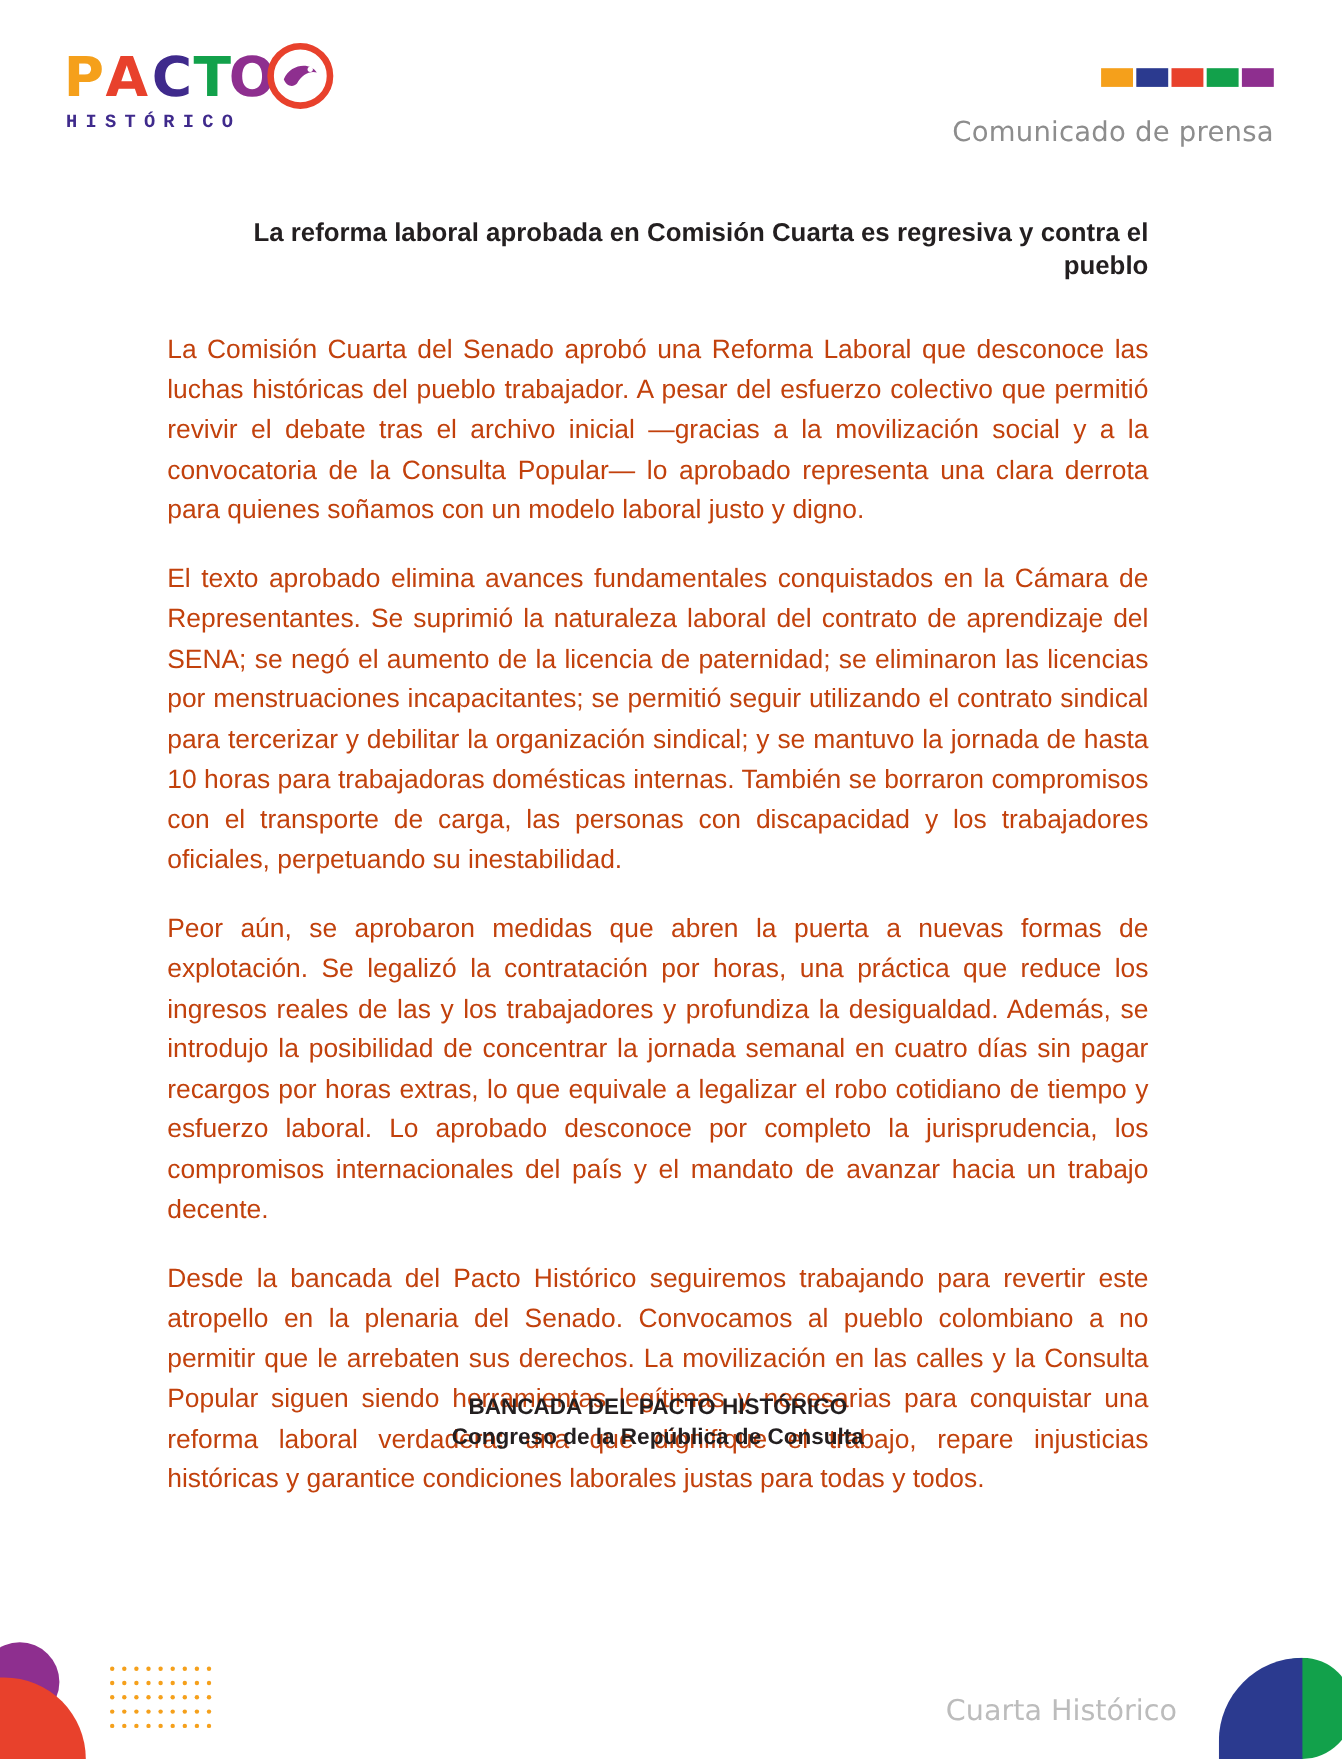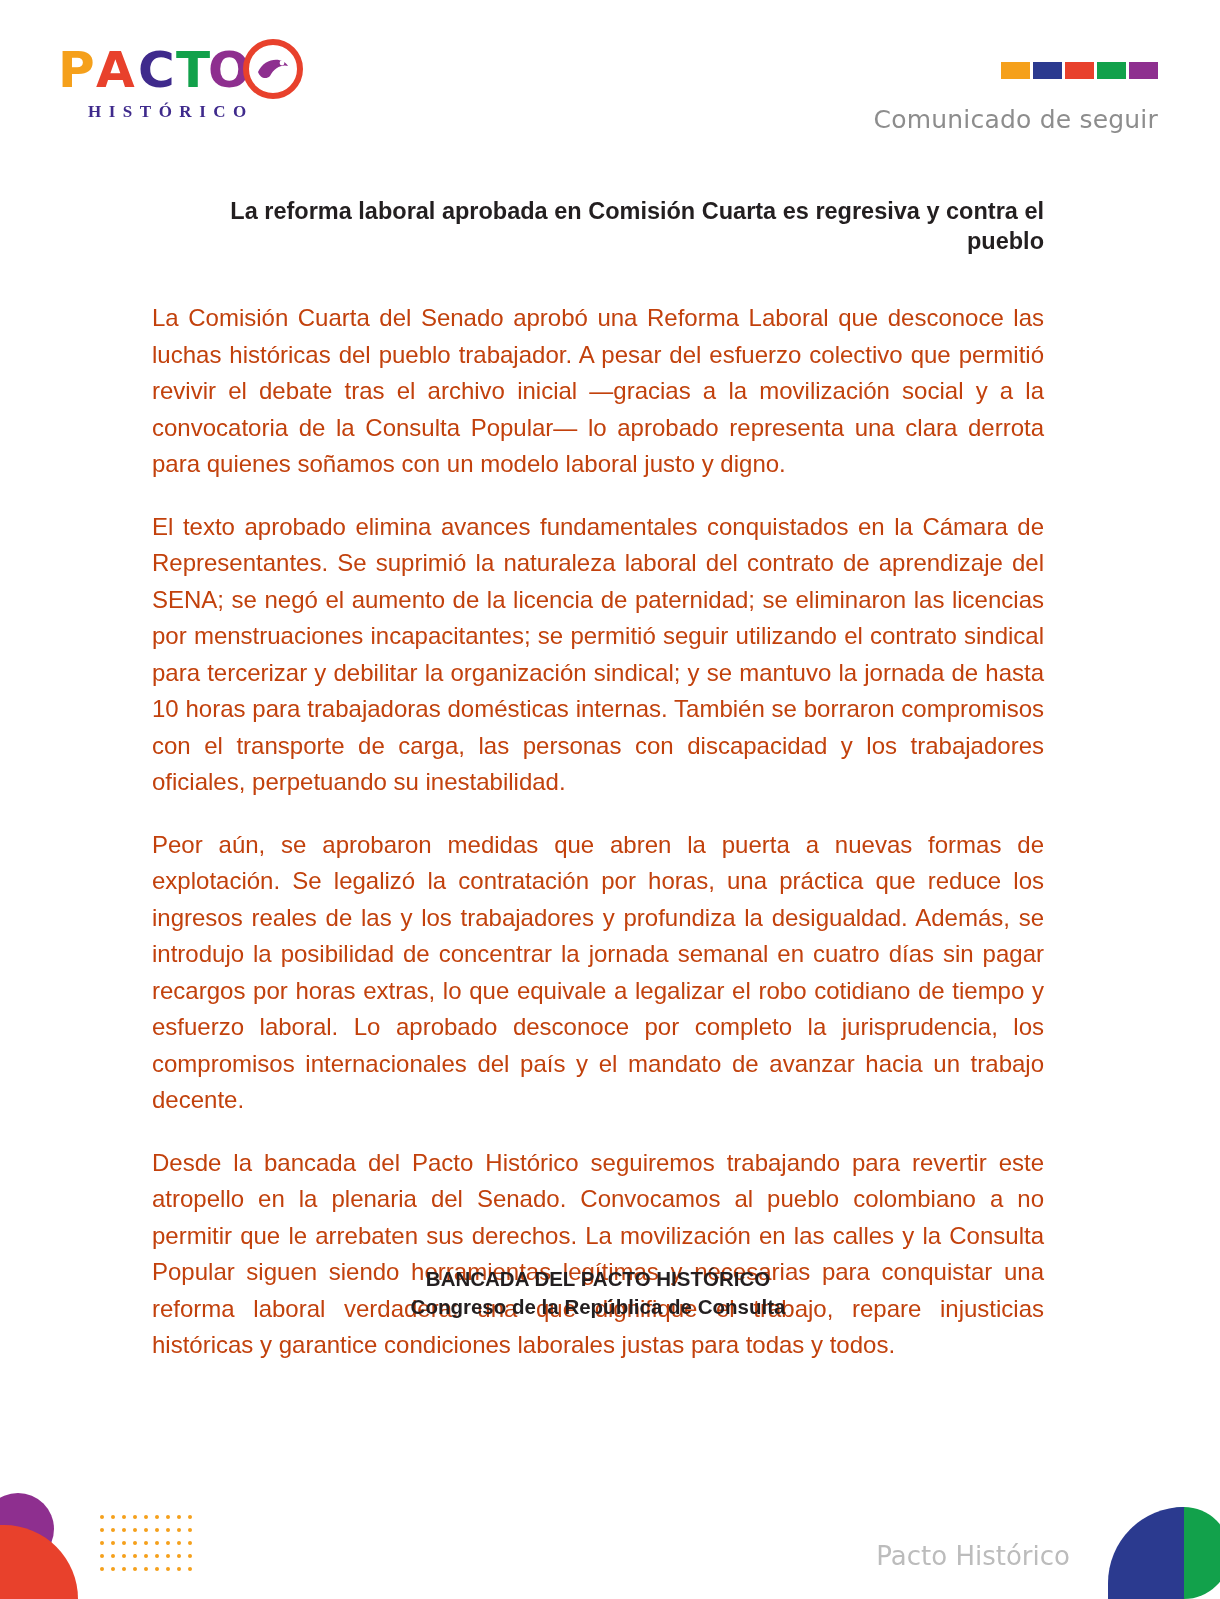--- a/index.html
+++ b/index.html
@@ -53,26 +53,25 @@
     position: absolute;
     left: 186px;
     top: -4px;
     width: 62px;
     height: 62px;
   }
   .logo-sub {
     position: absolute;
     left: 4px;
     top: 60px;
-    font-family: Liberation Serif, serif;
+    font-family: Liberation Mono, monospace;
     font-weight: 700;
     font-size: 17px;
     letter-spacing: 7.5px;
     color: #3f2a8c;
-    margin-left: 28px;
   }
   .header-bars {
     position: absolute;
     right: 62px;
     top: 62px;
     display: flex;
     gap: 3px;
   }
   .header-bars span {
     display: block;
@@ -241,21 +240,21 @@
   </div>
 
   <div class="header-bars">
     <span style="background:#f5a01b"></span>
     <span style="background:#2b3a8f"></span>
     <span style="background:#e8412c"></span>
     <span style="background:#12a14b"></span>
     <span style="background:#8e2f8f"></span>
   </div>
 
-  <div class="press-label">Comunicado de seguir</div>
+  <div class="press-label">Comunicado de prensa</div>
 </div>
 
 <div class="doc">
   <h1 class="doc-title">La reforma laboral aprobada en Comisión Cuarta es regresiva y contra el pueblo</h1>
 
   <p class="para">La Comisión Cuarta del Senado aprobó una Reforma Laboral que desconoce las luchas históricas del pueblo trabajador. A pesar del esfuerzo colectivo que permitió revivir el debate tras el archivo inicial —gracias a la movilización social y a la convocatoria de la Consulta Popular— lo aprobado representa una clara derrota para quienes soñamos con un modelo laboral justo y digno.</p>
   <p class="para">El texto aprobado elimina avances fundamentales conquistados en la Cámara de Representantes. Se suprimió la naturaleza laboral del contrato de aprendizaje del SENA; se negó el aumento de la licencia de paternidad; se eliminaron las licencias por menstruaciones incapacitantes; se permitió seguir utilizando el contrato sindical para tercerizar y debilitar la organización sindical; y se mantuvo la jornada de hasta 10 horas para trabajadoras domésticas internas. También se borraron compromisos con el transporte de carga, las personas con discapacidad y los trabajadores oficiales, perpetuando su inestabilidad.</p>
   <p class="para">Peor aún, se aprobaron medidas que abren la puerta a nuevas formas de explotación. Se legalizó la contratación por horas, una práctica que reduce los ingresos reales de las y los trabajadores y profundiza la desigualdad. Además, se introdujo la posibilidad de concentrar la jornada semanal en cuatro días sin pagar recargos por horas extras, lo que equivale a legalizar el robo cotidiano de tiempo y esfuerzo laboral. Lo aprobado desconoce por completo la jurisprudencia, los compromisos internacionales del país y el mandato de avanzar hacia un trabajo decente.</p>
   <p class="para">Desde la bancada del Pacto Histórico seguiremos trabajando para revertir este atropello en la plenaria del Senado. Convocamos al pueblo colombiano a no permitir que le arrebaten sus derechos. La movilización en las calles y la Consulta Popular siguen siendo herramientas legítimas y necesarias para conquistar una reforma laboral verdadera: una que dignifique el trabajo, repare injusticias históricas y garantice condiciones laborales justas para todas y todos.</p>
 </div>
@@ -312,19 +311,19 @@
       <i></i>
       <i></i>
       <i></i>
       <i></i>
       <i></i>
       <i></i>
       <i></i>
       <i></i>
   </div>
 
-  <div class="footer-label">Pacto Histórico</div>
+  <div class="footer-label">Cuarta Histórico</div>
 
   <div class="footer-shape-right">
     <div class="fsr-green"></div>
     <div class="fsr-blue"></div>
   </div>
 </div>
 
 </body></html>

